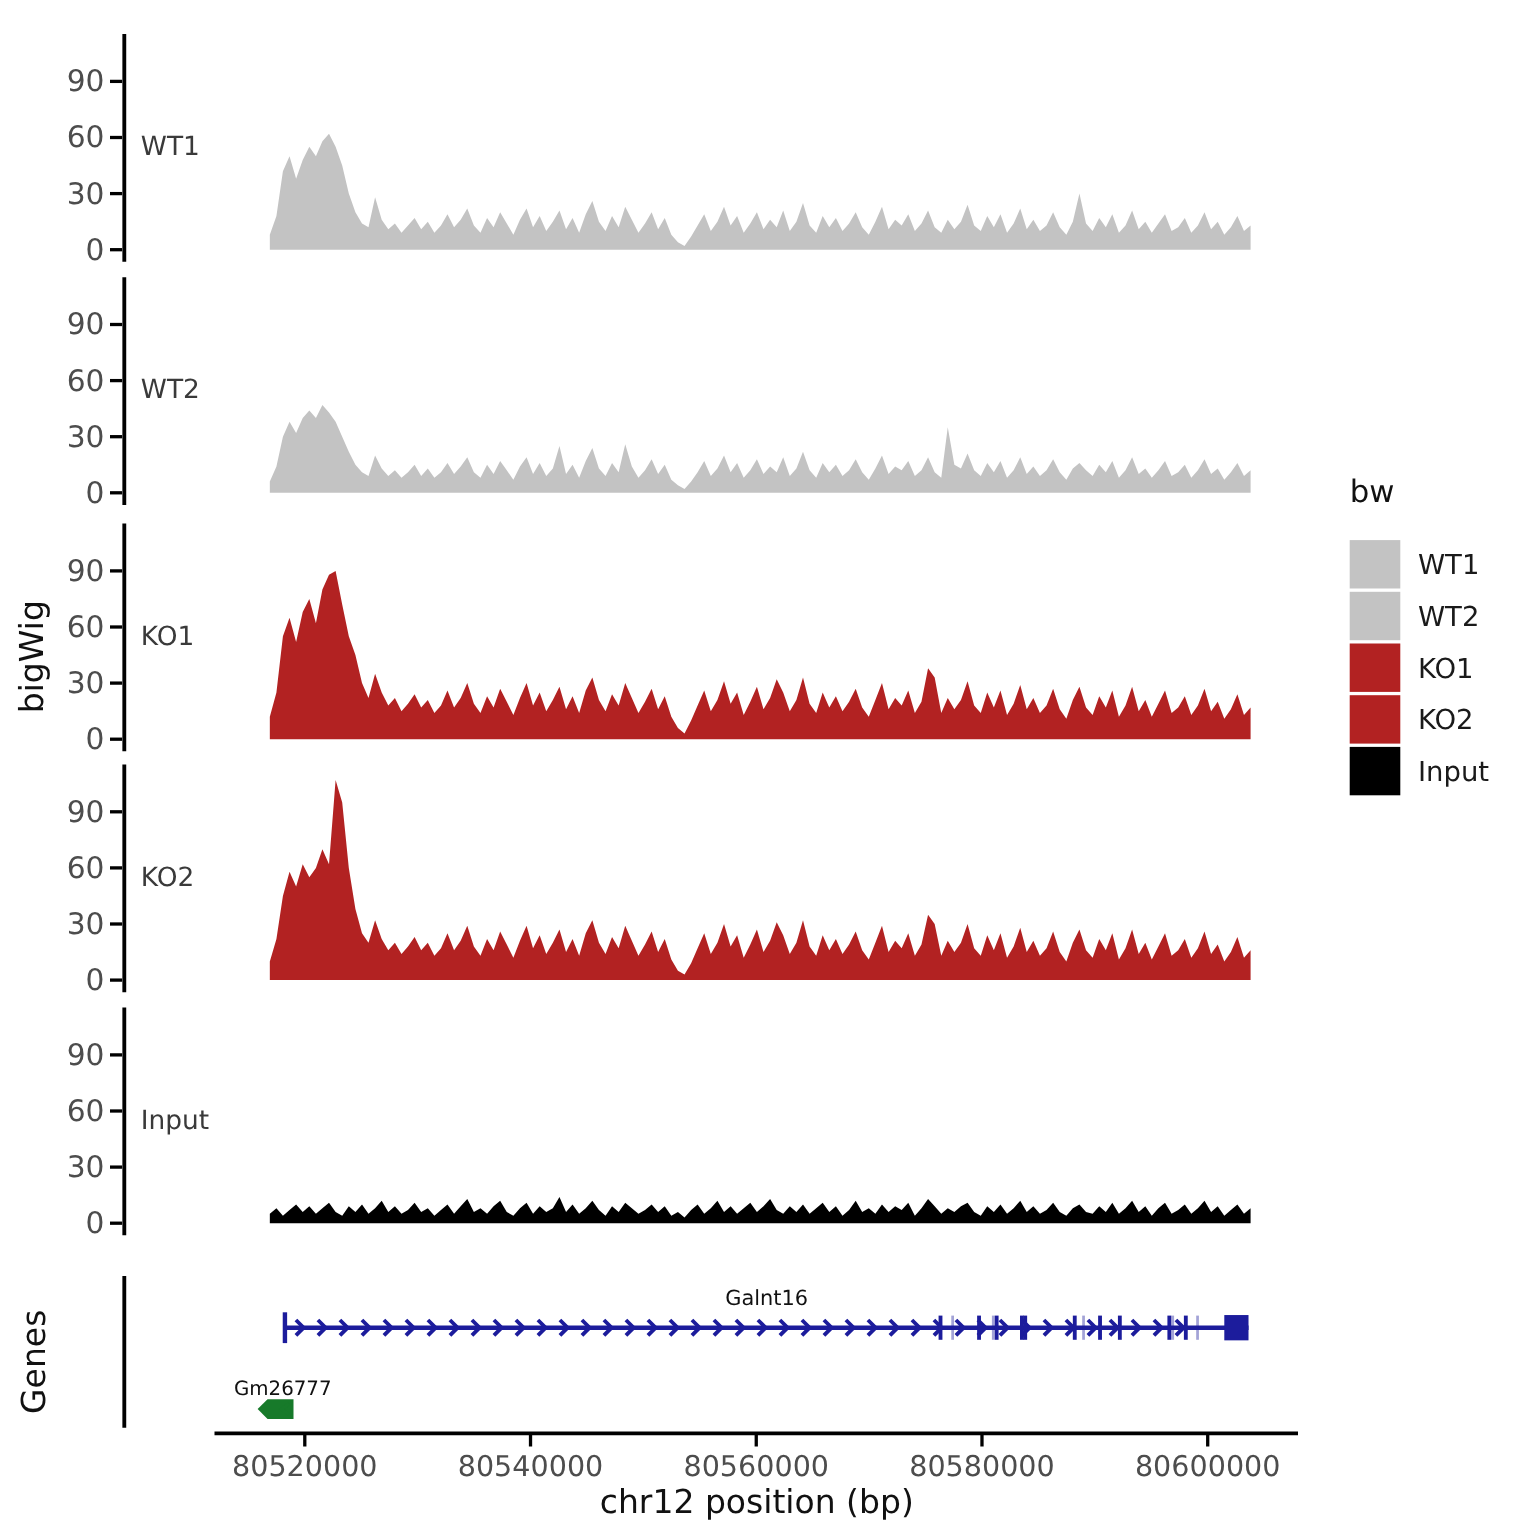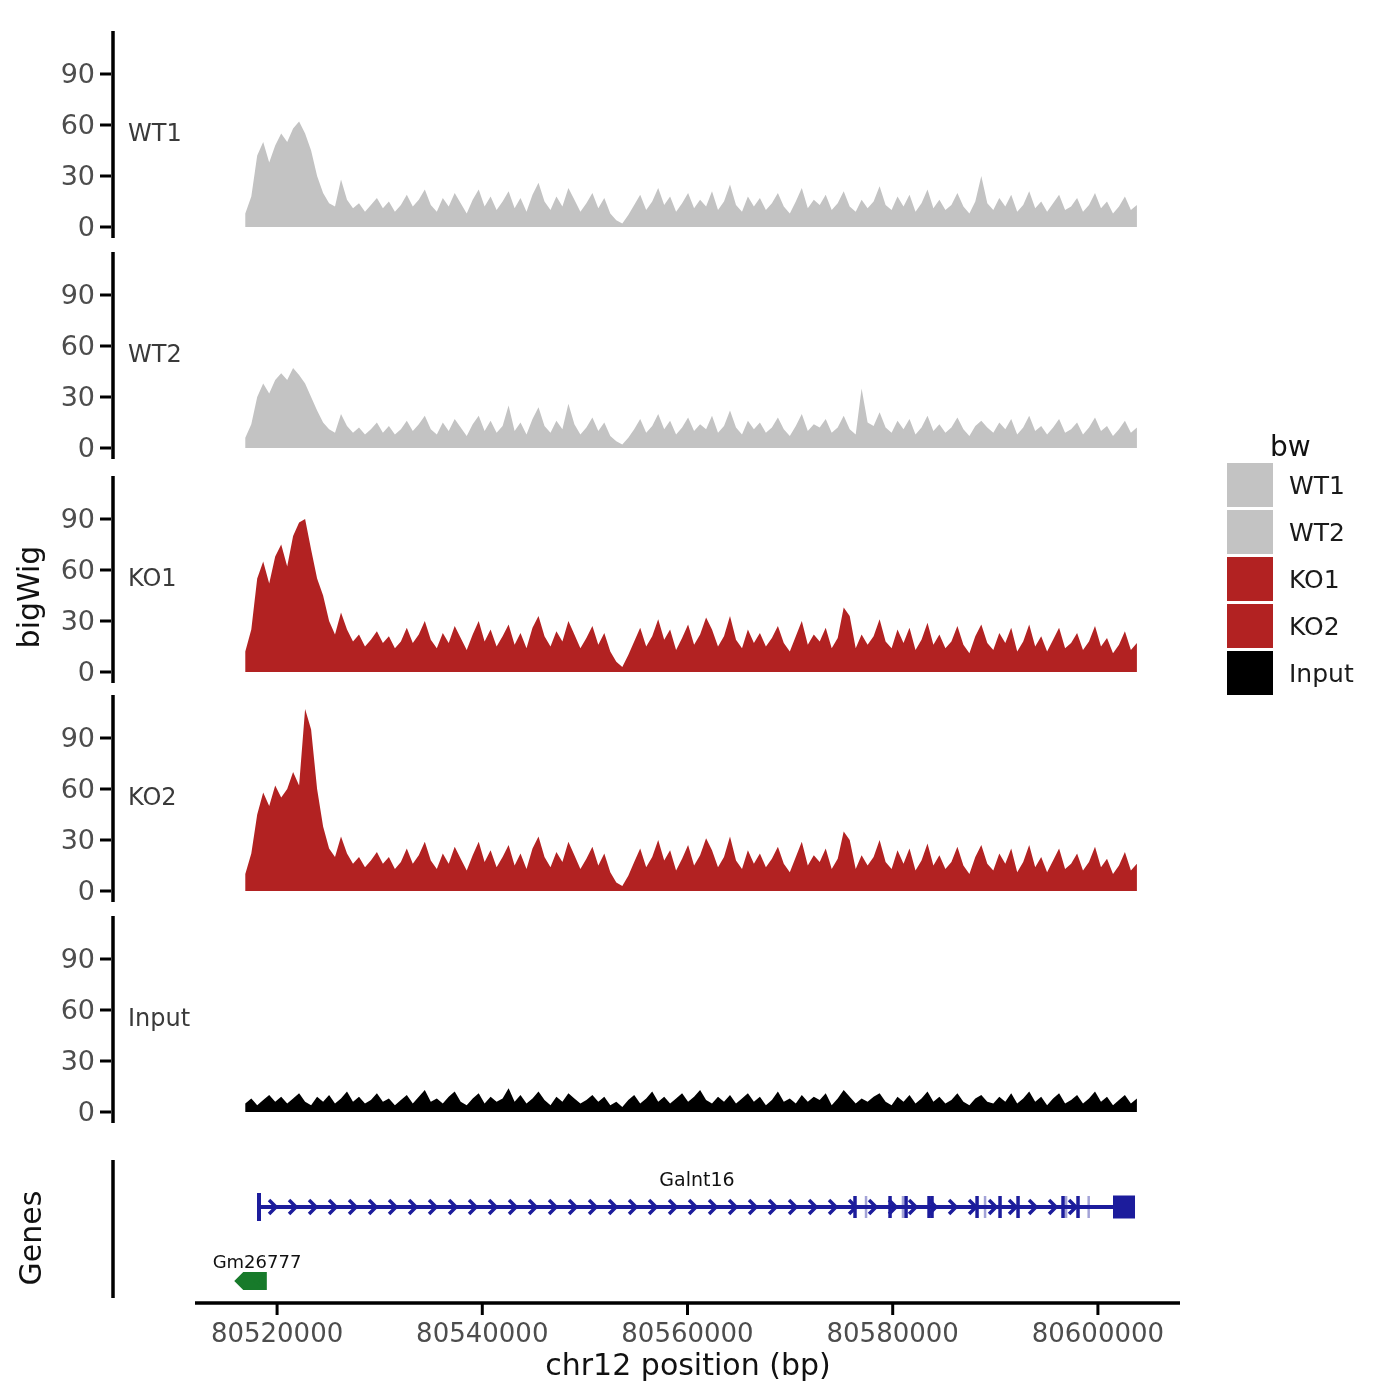--- a/index.html
+++ b/index.html
@@ -9,21 +9,21 @@
     background:#ffffff;
     font-family:"DejaVu Sans", sans-serif;
     overflow:hidden;
   }
   #plot{position:absolute;left:0;top:0;}
   .axtitle{font-size:30px;fill:#111111;}
   .legend{
     position:absolute;left:1227px;top:430px;
     font-family:"DejaVu Sans", sans-serif;
   }
-  .legend-title{font-size:28px;color:#111111;margin-bottom:0;text-align:center;}
+  .legend-title{font-size:28px;color:#111111;margin-bottom:28px;}
   .legend-row{display:flex;align-items:center;margin-bottom:3px;}
   .swatch{display:inline-block;width:46px;height:44px;margin-right:16px;}
   .legend-label{font-size:25px;color:#1a1a1a;}
 </style>
 </head>
 <body>
 
 <div id="figure">
 
   <svg id="plot" width="1400" height="1400" viewBox="0 0 1400 1400">

